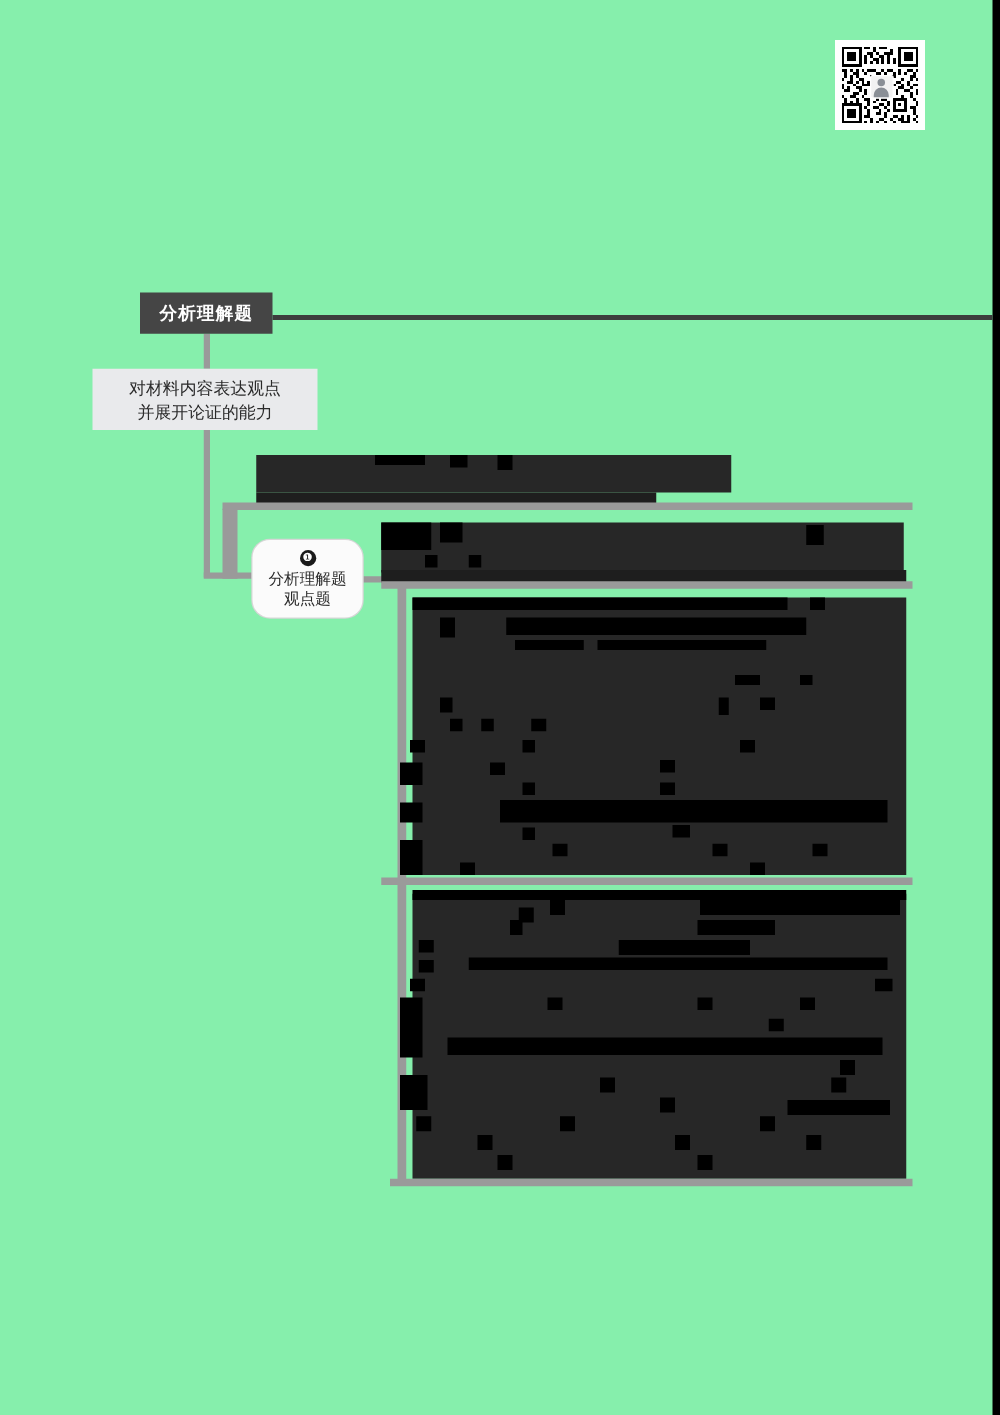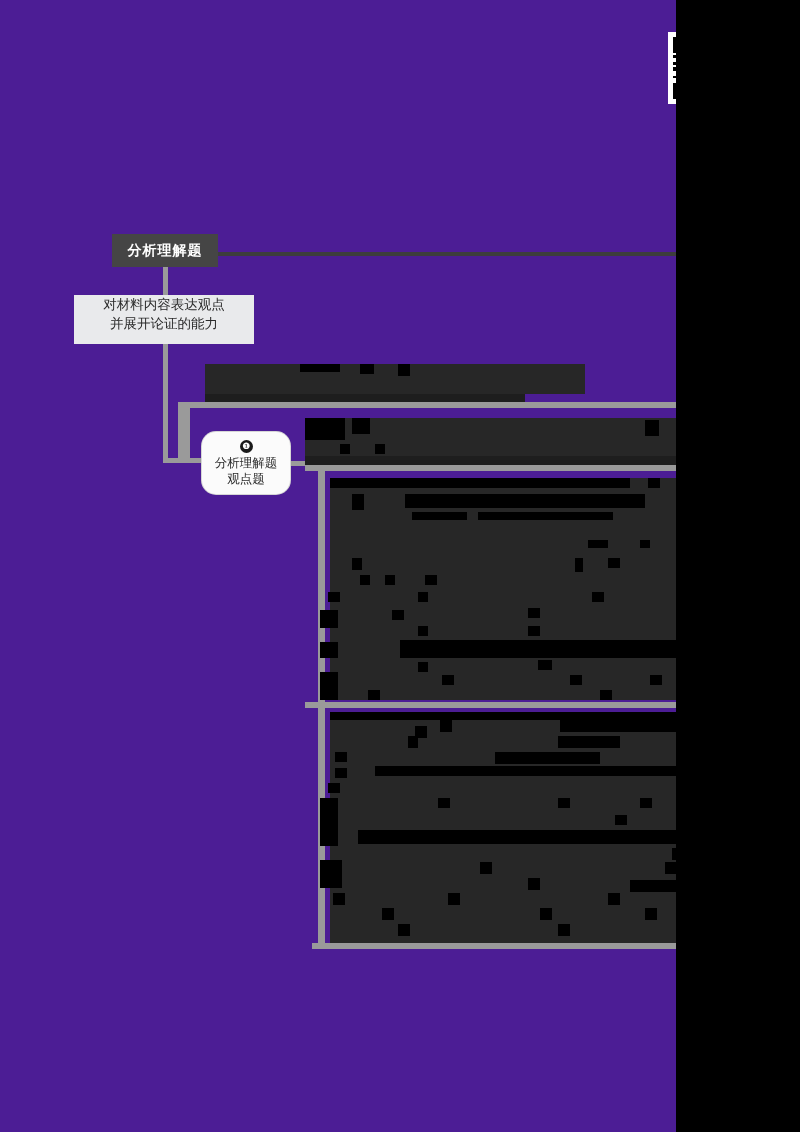--- a/index.html
+++ b/index.html
@@ -5,23 +5,23 @@
   html, body {
     margin: 0;
     padding: 0;
     background: #000;
   }
   body {
     font-family: "Liberation Sans", "DejaVu Sans", sans-serif;
   }
   #page {
     position: relative;
-    width: 676px;
+    width: 794px;
     height: 1132px;
-    background: #4c1d95;
+    background: #86efac;
     overflow: hidden;
   }
 
   
   .qr-wrap {
     position: absolute;
     left: 668px;
     top: 32px;
     width: 72px;
     height: 72px;
@@ -101,21 +101,21 @@
     top: 295px;
     width: 180px;
     height: 49px;
     background: #e9eaec;
     color: #2a2a2a;
     font-size: 13.5px;
     line-height: 19px;
     display: flex;
     flex-direction: column;
     align-items: center;
-    justify-content: flex-start;
+    justify-content: center;
     box-sizing: border-box;
   }
   .node-sub span { display: block; white-space: nowrap; }
 
   .node-pill {
     position: absolute;
     left: 202px;
     top: 432px;
     width: 88px;
     height: 62px;

